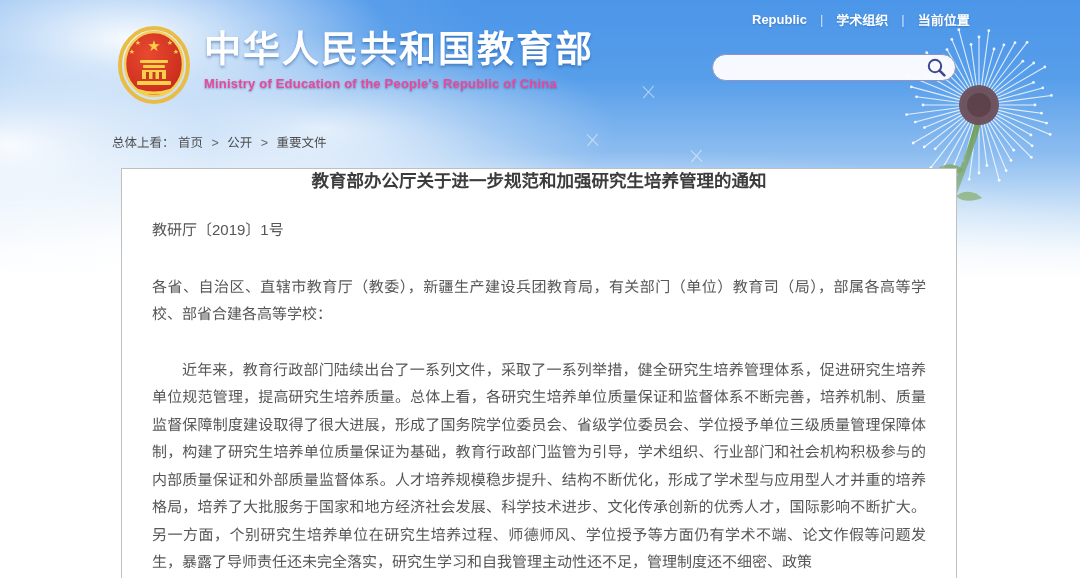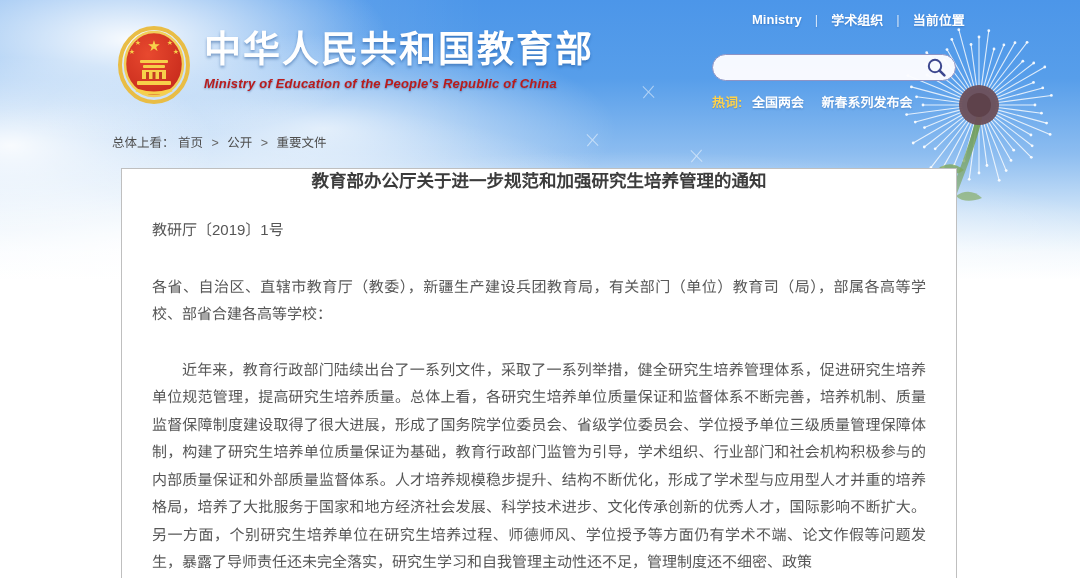--- a/index.html
+++ b/index.html
@@ -26,22 +26,22 @@
   .seed::before, .seed::after { content:""; position:absolute; left:50%; top:0; width:1px; height:16px; background:#fff; }
   .seed::before { transform:rotate(40deg); }
   .seed::after  { transform:rotate(-45deg); }
 
   
   .brand { position:absolute; left:116px; top:24px; display:flex; align-items:flex-start; }
   .emblem { width:76px; height:82px; }
   .brand-text { margin-left:12px; padding-top:6px; }
   .site-title { color:#fff; font-size:37px; font-weight:bold; letter-spacing:2px;
     text-shadow:0 2px 3px rgba(20,70,140,.45); line-height:1.1; }
-  .site-sub { color:#b91c1c; font-size:13px; font-weight:bold; margin-top:5px;
-    text-shadow:0 1px 2px rgba(20,70,140,.45); letter-spacing:.2px;font-style:italic; }
+  .site-sub { color:#ec4899; font-size:13px; font-weight:bold; margin-top:5px;
+    text-shadow:0 1px 2px rgba(20,70,140,.45); letter-spacing:.2px; }
 
   .topnav { position:absolute; top:10px; left:752px; display:flex; align-items:center; gap:13px;
     color:#fff; font-size:13px; font-weight:bold; text-shadow:0 1px 2px rgba(20,70,140,.35); }
   .topnav a { color:#fff; text-decoration:none; cursor:pointer; }
   .topnav .sep { opacity:.75; font-weight:normal; }
 
   .searchbar { position:absolute; left:712px; top:54px; width:244px; height:27px;
     background:rgba(252,252,255,.97); border:1px solid #8e93c4; border-radius:14px;
     display:flex; align-items:center; padding:0 8px 0 14px; }
   .searchbar input { flex:1; border:none; outline:none; background:transparent; font-size:13px; color:#333; }
@@ -214,42 +214,37 @@
       <rect x="21" y="57" width="34" height="4" rx="1" fill="#f7d04a"></rect>
       <path d="M20,66 Q38,72 56,66" fill="none" stroke="#f7d04a" stroke-width="3"></path>
     </svg>
     <div class="brand-text">
       <div class="site-title">中华人民共和国教育部</div>
       <div class="site-sub">Ministry of Education of the People's Republic of China</div>
     </div>
   </div>
 
   <nav class="topnav">
-    <a>Ministry</a>
+    <a>Republic</a>
     <span class="sep">|</span>
     <a>学术组织</a>
     <span class="sep">|</span>
     <a>当前位置</a>
   </nav>
 
   <div class="searchbar">
     <input type="text" value="" style="">
     <span class="search-btn">
       <svg width="21" height="21" viewBox="0 0 21 21">
         <circle cx="9" cy="9" r="6.2" fill="none" stroke="#3c478f" stroke-width="2"></circle>
         <line x1="13.6" y1="13.6" x2="18.4" y2="18.4" stroke="#3c478f" stroke-width="2.6" stroke-linecap="round"></line>
       </svg>
     </span>
   </div>
 
-  <div class="hotwords">
-    <span class="hw-label">热词:</span>
-    <a>全国两会</a>
-    <a>新春系列发布会</a>
-  </div>
 
   <div class="breadcrumb">
     <span>总体上看：</span>
     <a>首页</a>
     <span class="bsep">&gt;</span>
     <a>公开</a>
     <span class="bsep">&gt;</span>
     <a>重要文件</a>
   </div>
 

